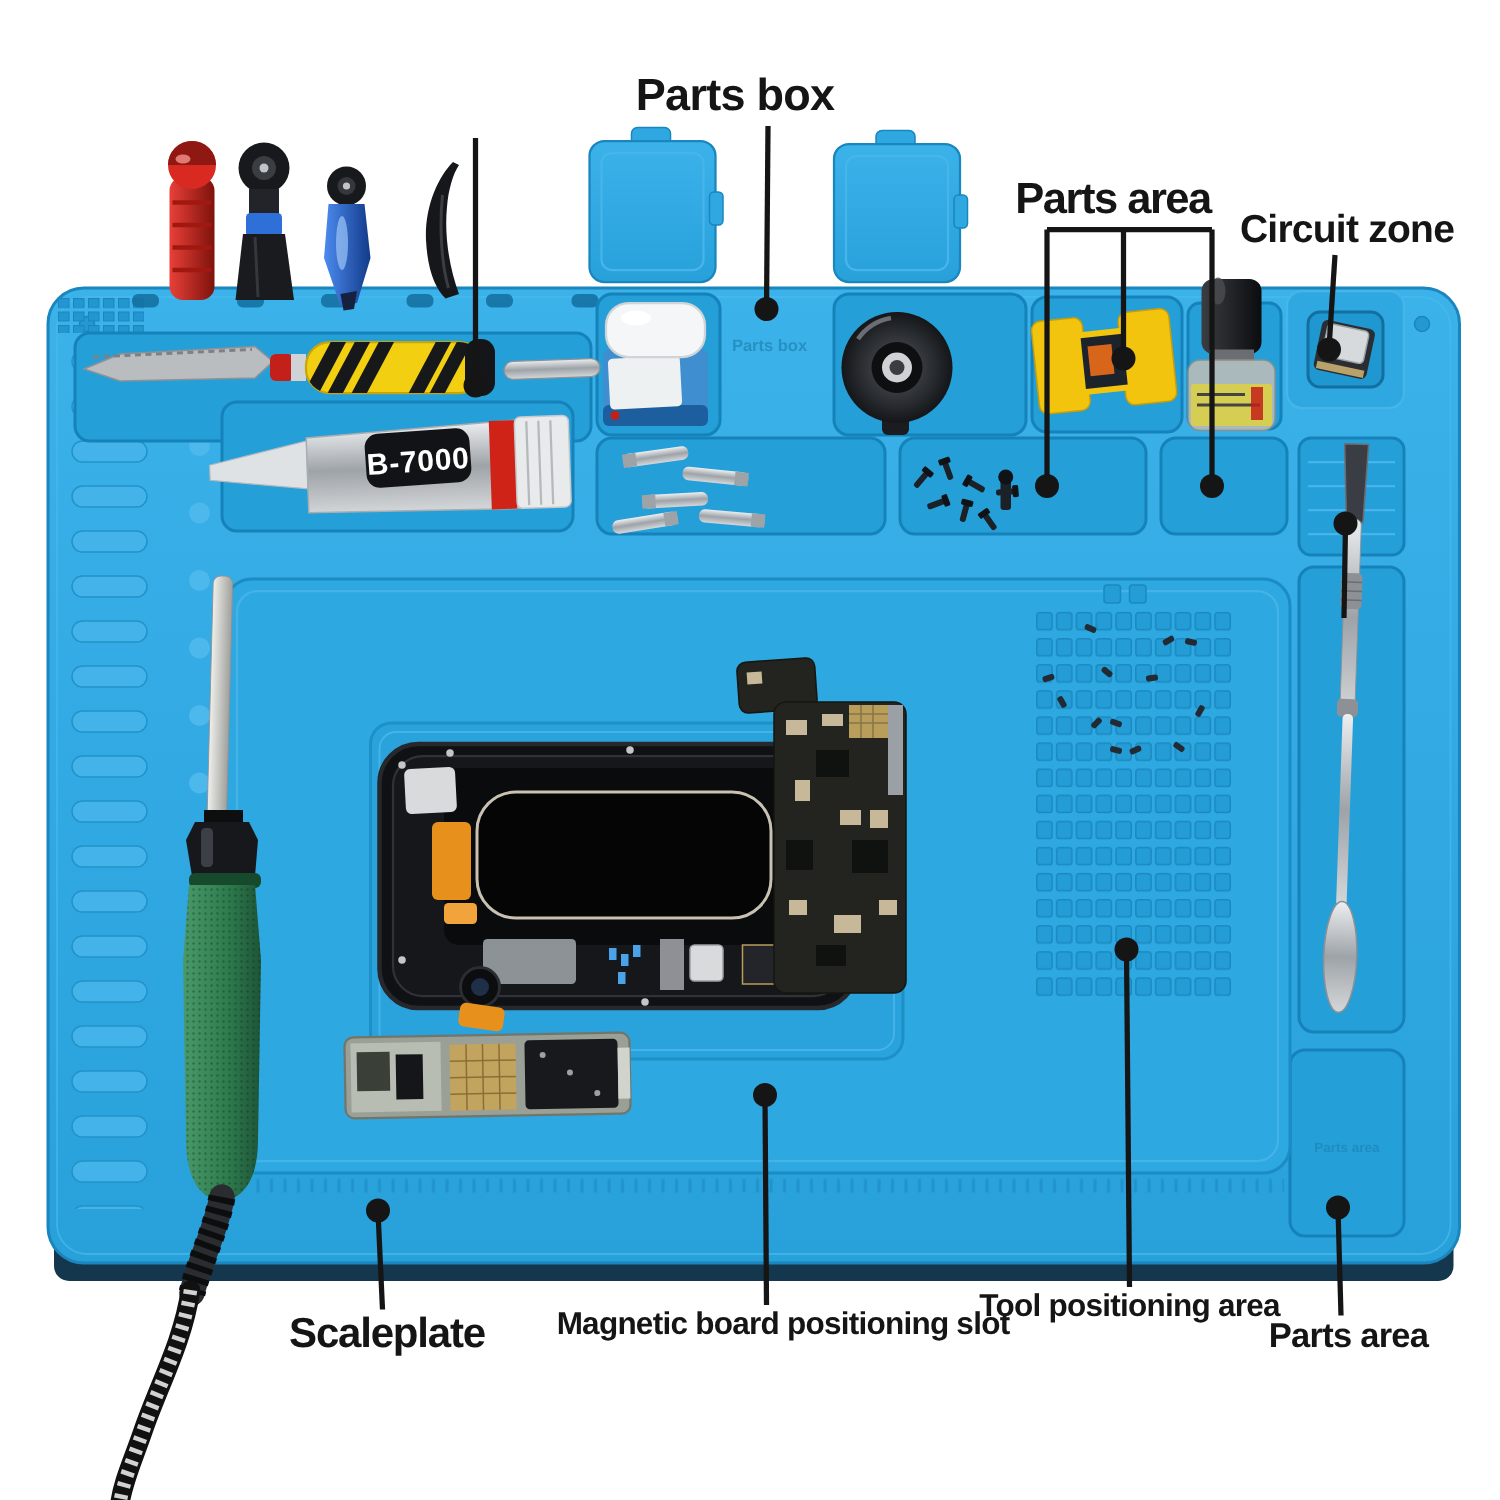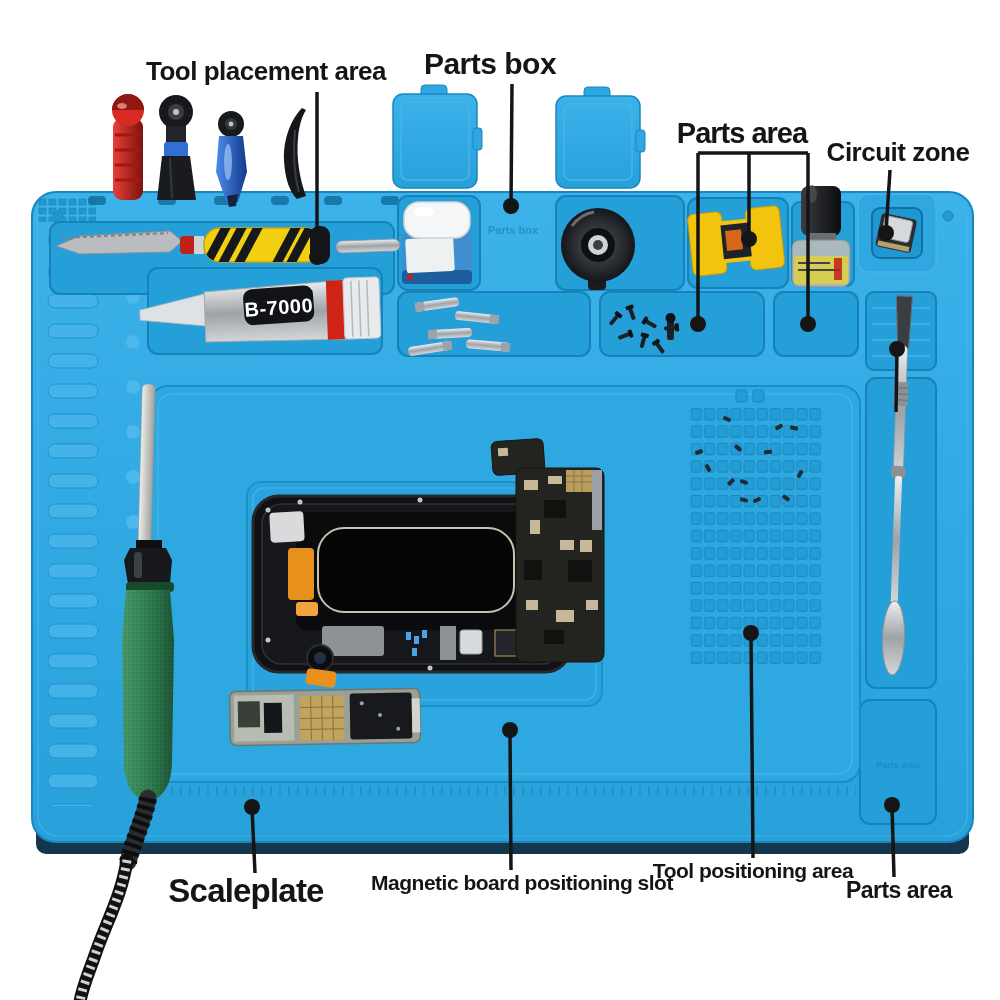--- a/index.html
+++ b/index.html
@@ -508,21 +508,20 @@
       <line x1="751" y1="634" x2="753" y2="858"></line>
           <circle cx="751" cy="633" r="8" stroke="none"></circle>
     </g>
     <g>
       <line x1="892" y1="806" x2="894" y2="877"></line>
           <circle cx="892" cy="805" r="8" stroke="none"></circle>
     </g>
   </g>
 </svg>
 
-  <div class="label" style="left:266px;top:58px;font-size:26px;">Tool placement area</div>
   <div class="label" style="left:490px;top:48px;font-size:30px;">Parts box</div>
   <div class="label" style="left:742px;top:118px;font-size:29px;letter-spacing:-1px;">Parts area</div>
   <div class="label" style="left:898px;top:139px;font-size:26px;">Circuit zone</div>
-  <div class="label" style="left:246px;top:874px;font-size:33px;letter-spacing:-0.8px;">Scaleplate</div>
+  <div class="label" style="left:258px;top:874px;font-size:28px;letter-spacing:-0.8px;">Scaleplate</div>
   <div class="label" style="left:522px;top:872px;font-size:21px;">Magnetic board positioning slot</div>
   <div class="label" style="left:753px;top:860px;font-size:21px;">Tool positioning area</div>
   <div class="label" style="left:899px;top:878px;font-size:23px;">Parts area</div>
 </div>
 
 </body></html>

